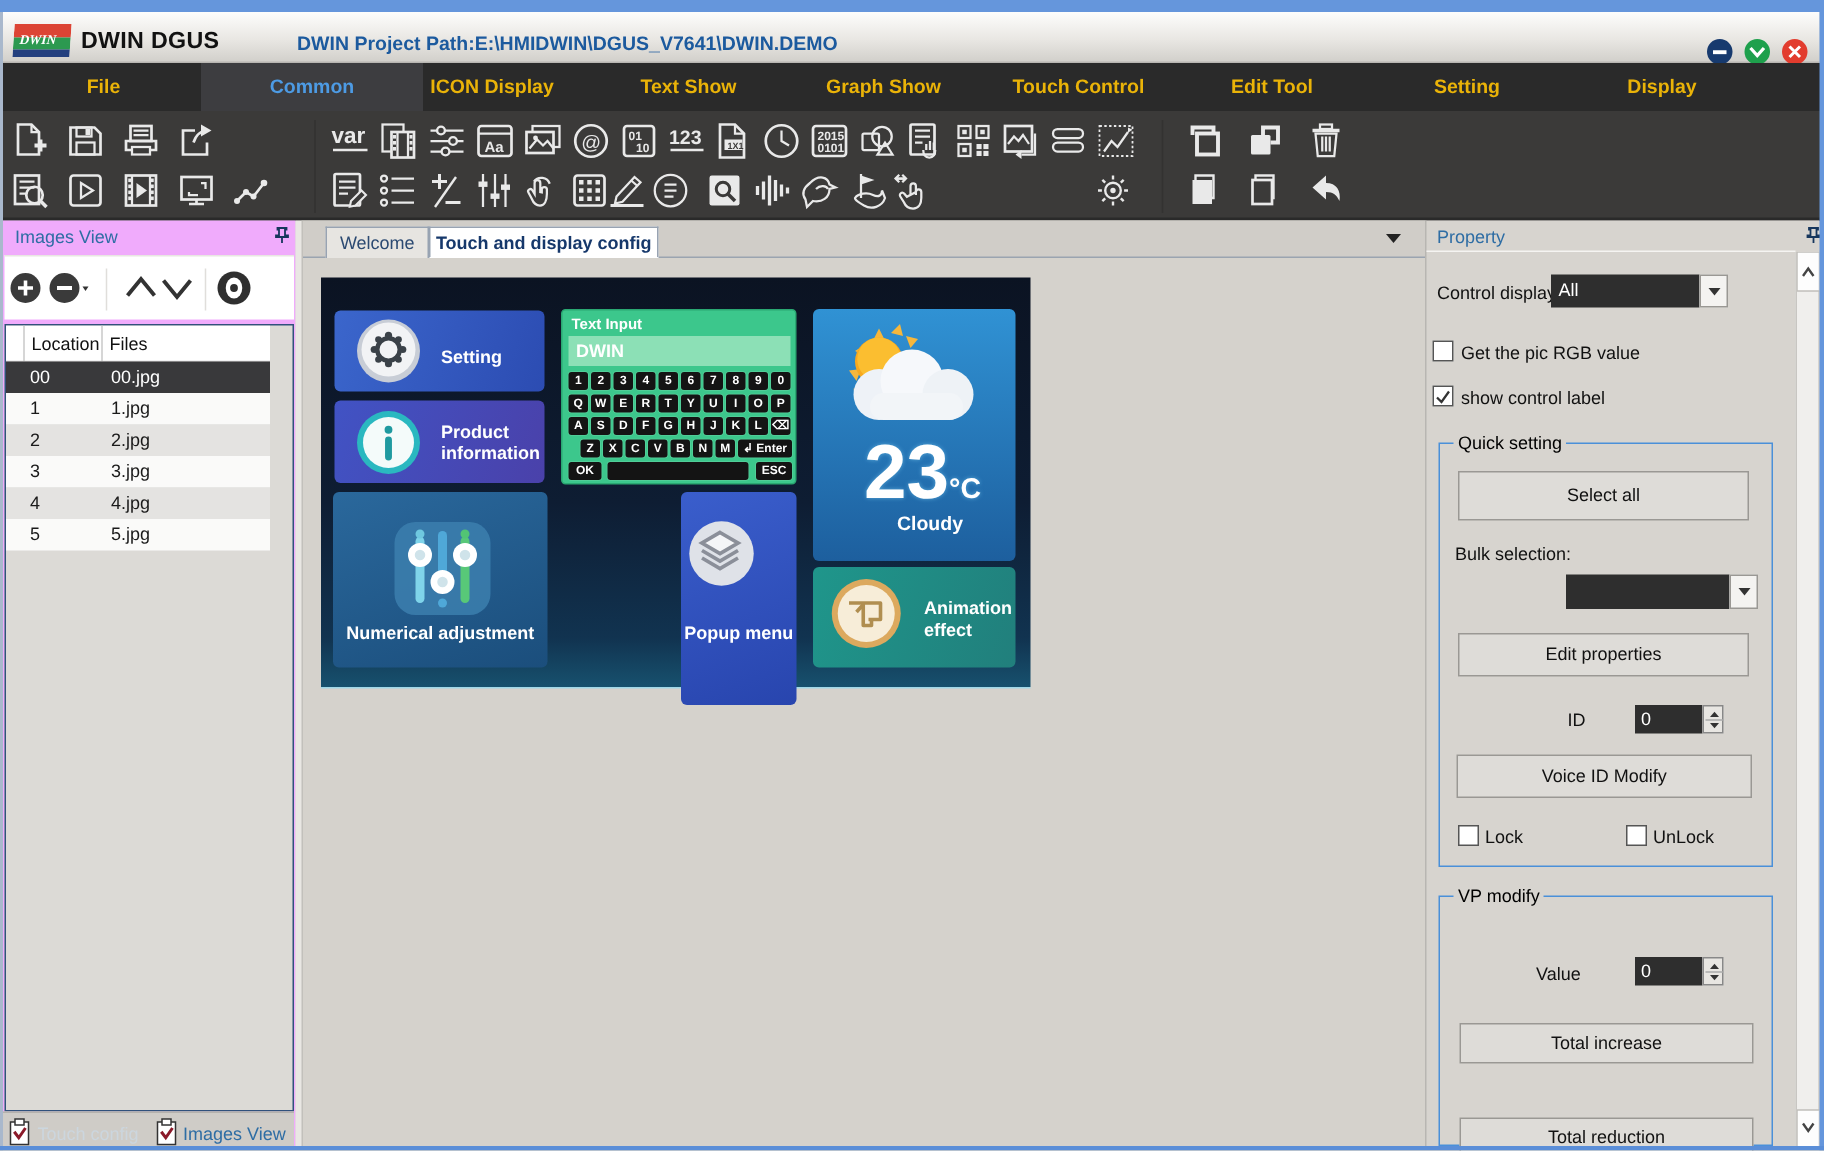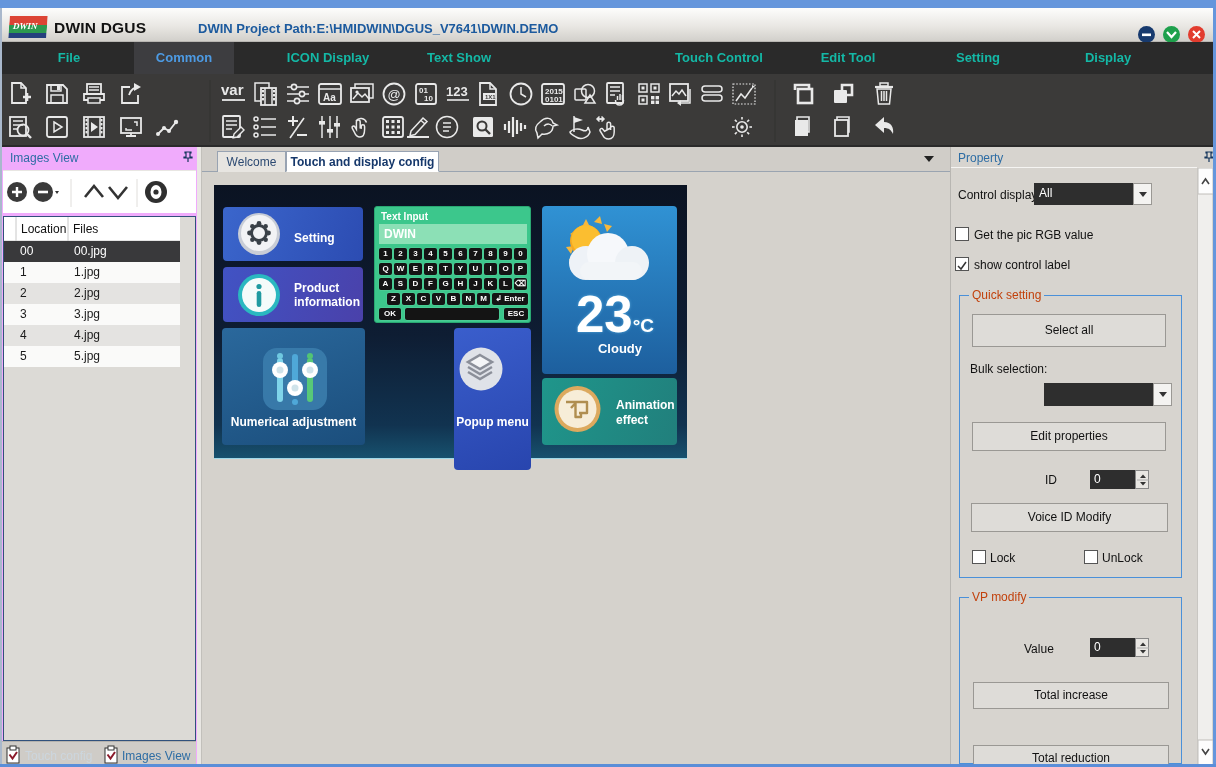--- a/index.html
+++ b/index.html
@@ -24,21 +24,21 @@
 
 
 #logo { left:7px; top:8px; width:38px; height:22px; transform:skewX(-4deg); overflow:hidden;}
 #logo .r { position:absolute; left:0; top:0; width:100%; height:9px; background:#dc4434; }
 #logo .g { position:absolute; left:0; top:9px; width:100%; height:8px; background:#2c9950; }
 #logo .b { position:absolute; left:0; top:17px; width:100%; height:5px; background:#24407e; }
 #logo .t { position:absolute; left:4px; top:4.5px; font-size:9px; font-weight:bold; font-style:italic; color:#fff; font-family:"Liberation Serif",serif; }
 
 
 #menubar { left:0; top:42px; width:1216px; height:32px; background:#2a2a2a; }
-.mitem { position:absolute; top:0; height:32px; line-height:32px; font-size:13px; font-weight:bold; color:#14b8a6; text-align:center; }
+.mitem { position:absolute; top:0; height:32px; line-height:32px; font-size:13px; font-weight:bold; color:#eab308; text-align:center; }
 #mcommon { background:#3d3d40; color:#4d9be4; }
 
 
 #toolbar { left:0; top:74px; width:1216px; height:73px; background:#3b3a39; border-bottom:2px solid #2a2a2a;}
 #toolbar svg { position:absolute; left:0; top:0; }
 
 
 #ldock { left:2px; top:147px; width:195px; height:619px; background:#f0abfc; }
 #lhead { left:8px; top:4px; font-size:12px; color:#2e6da4; }
 #lpin  { left:180px; top:3px; }
@@ -68,21 +68,21 @@
 #rhead { left:7px; top:4px; font-size:12px; color:#2e6da4; }
 #rpin { left:252px; top:3px; }
 #rscroll { left:246px; top:21px; width:15px; height:598px; background:#f0efed; border-left:1px solid #c8c6c2;}
 .rlabel { position:absolute; font-size:12px; color:#111; }
 .combo { position:absolute; background:#2e2e2e; color:#fff; font-size:12px; }
 .combobtn { position:absolute; width:19px; background:#f4f3f1; border:1px solid #9a9894; }
 .combobtn:after { content:""; position:absolute; left:5px; top:8px; border-left:4px solid transparent; border-right:4px solid transparent; border-top:5px solid #333; }
 .cb { position:absolute; width:14px; height:14px; background:#fff; border:1px solid #555; }
 .btn { position:absolute; background:#dedcd8; border:1px solid #9a9894; font-size:12px; color:#111; text-align:center; }
 .grp { position:absolute; border:1px solid #4a90d9; }
-.grptitle { position:absolute; top:-8px; left:9px; background:#d7d4cf; padding:0 3px; font-size:12px; color:#c2410c; }
+.grptitle { position:absolute; top:-8px; left:9px; background:#d7d4cf; padding:0 3px; font-size:12px; color:#000000; }
 .spin { position:absolute; width:14px; height:19px; background:#e8e6e2; border:1px solid #888; }
 </style>
 </head>
 <body>
 <div id="win">
   <div class="abs" id="topstrip"></div>
   <div class="abs" id="titlebar">
     <div class="abs" id="logo">
         <div class="r"></div>
         <div class="g"></div>
@@ -102,23 +102,24 @@
         </svg>
       </div>
     <div class="abs winbtn" id="btncls">
         <svg width="17" height="17">
           <path d="M5 5 L12 12 M12 5 L5 12" stroke="#fff" stroke-width="2" fill="none"></path>
         </svg>
       </div>
   </div>
   <div class="abs" id="menubar">
     <div class="mitem" style="left:26px;width:86px;">File</div>
-    <div class="mitem" id="mcommon" style="left:134px;width:100px;">Common</div>
+    <div class="mitem" id="mcommon" style="left:134px;width:148px;">Common</div>
     <div class="mitem" style="left:395px;width:128px;">Text Show</div>
     <div class="mitem" style="left:264px;width:128px;">ICON Display</div>
+    <div class="mitem" style="left:525px;width:128px;">Graph Show</div>
     <div class="mitem" style="left:655px;width:128px;">Touch Control</div>
     <div class="mitem" style="left:784px;width:128px;">Edit Tool</div>
     <div class="mitem" style="left:914px;width:128px;">Setting</div>
     <div class="mitem" style="left:1044px;width:128px;">Display</div>
   </div>
   <div class="abs" id="toolbar">
       <svg width="1216" height="73">
         <line x1="210" y1="6" x2="210" y2="68" stroke="#333231"></line>
         <line x1="775" y1="6" x2="775" y2="68" stroke="#333231"></line>
         <g transform="translate(7,7)">

